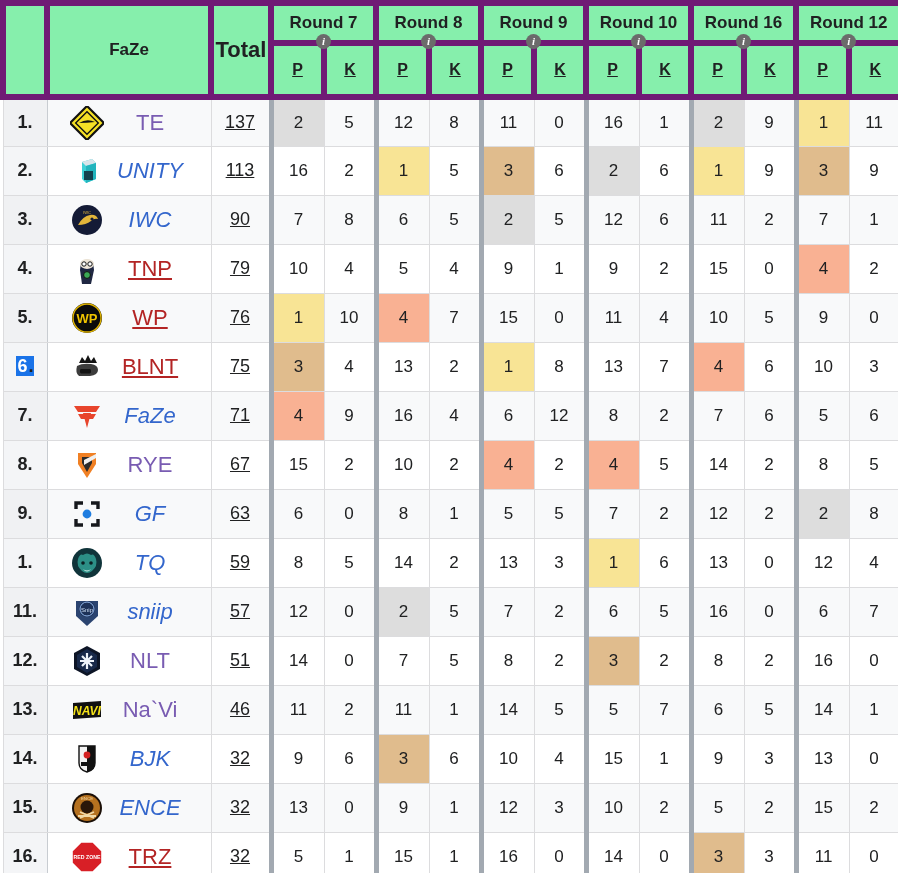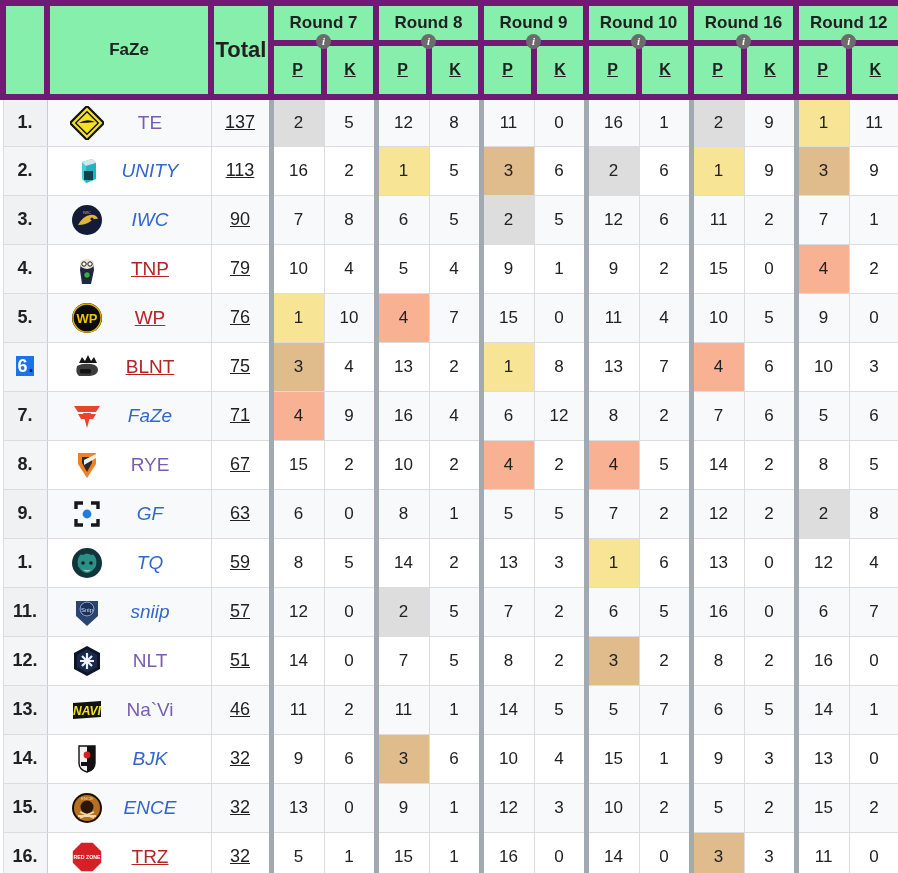--- a/index.html
+++ b/index.html
@@ -68,21 +68,21 @@
   .hl-salmon{background:#f9b193 !important;}
   .hl-grey  {background:#dddddd !important;}
 
   
   .team-inner{display:flex;align-items:center;height:100%;}
   .logo{
     width:34px;height:34px;flex:0 0 34px;margin-left:22px;
     display:flex;align-items:center;justify-content:center;
   }
   .tname{
-    flex:1;text-align:center;font-size:19px;padding-right:14px;
+    flex:1;text-align:center;font-size:22px;padding-right:14px;
     cursor:pointer;white-space:nowrap;
   }
   .c-blue{color:#3366cc;font-style:italic;}
   .c-purple{color:#795cb2;}
   .c-red{color:#b32424;text-decoration:underline;}
 
   
   .sel{background:#1a73e8;color:#fff;padding:0 1px;}
   .sel-dot{background:#1a73e8;color:#202122;}
 </style>

